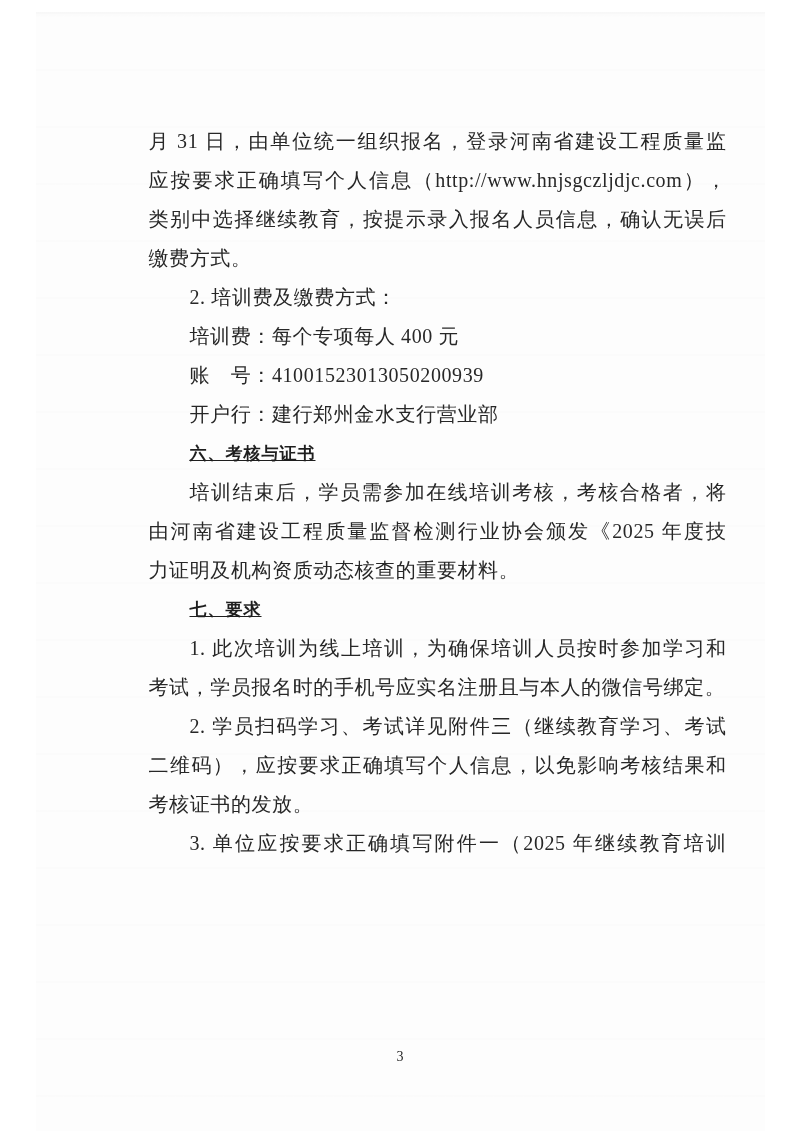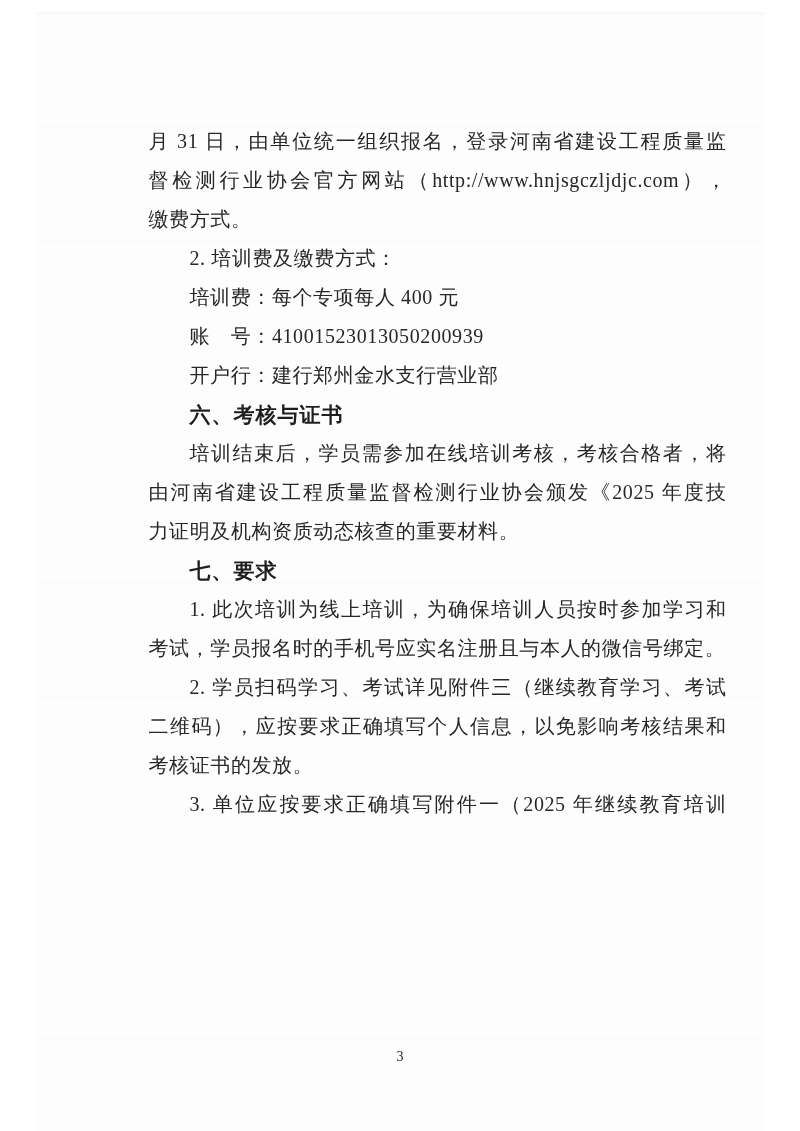--- a/index.html
+++ b/index.html
@@ -44,43 +44,45 @@
   }
   .line.last {
     text-align-last: left;
   }
   .line.indent {
     text-indent: 41px;
   }
   .block.heading .line {
     font-family: "Liberation Sans", sans-serif;
     font-weight: bold;
-    font-size: 21px;
+    font-size: 17px;
     letter-spacing: 1px;
     color: var(--heading-color, #1e1e1e);
+    text-decoration: underline;
   }
   .page-footer {
     position: absolute;
     left: 0;
     right: 0;
     top: 1037px;
     text-align: center;
     font-family: "Liberation Serif", serif;
     font-size: 14px;
     color: var(--text-color, #262626);
   }
 </style>
 </head>
 <body>
 
 <div class="page">
   <div class="doc-body">
       <div class="block paragraph">
         <div class="line">月 31 日，由单位统一组织报名，登录河南省建设工程质量监</div>
-        <div class="line">督检测行业协会官方网站（http://www.hnjsgczljdjc.com），</div>
+        <div class="line">应按要求正确填写个人信息（http://www.hnjsgczljdjc.com），</div>
+        <div class="line">类别中选择继续教育，按提示录入报名人员信息，确认无误后</div>
         <div class="line last">缴费方式。</div>
       </div>
       <div class="block fee-line">
         <div class="line last indent">2. 培训费及缴费方式：</div>
       </div>
       <div class="block fee-line">
         <div class="line last indent">培训费：每个专项每人 400 元</div>
       </div>
       <div class="block fee-line">
         <div class="line last indent">账　号：41001523013050200939</div>

